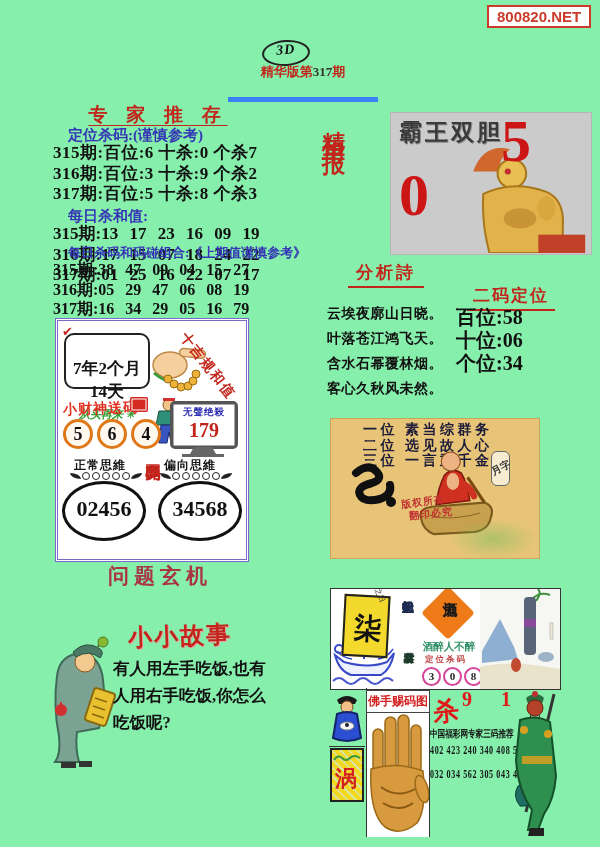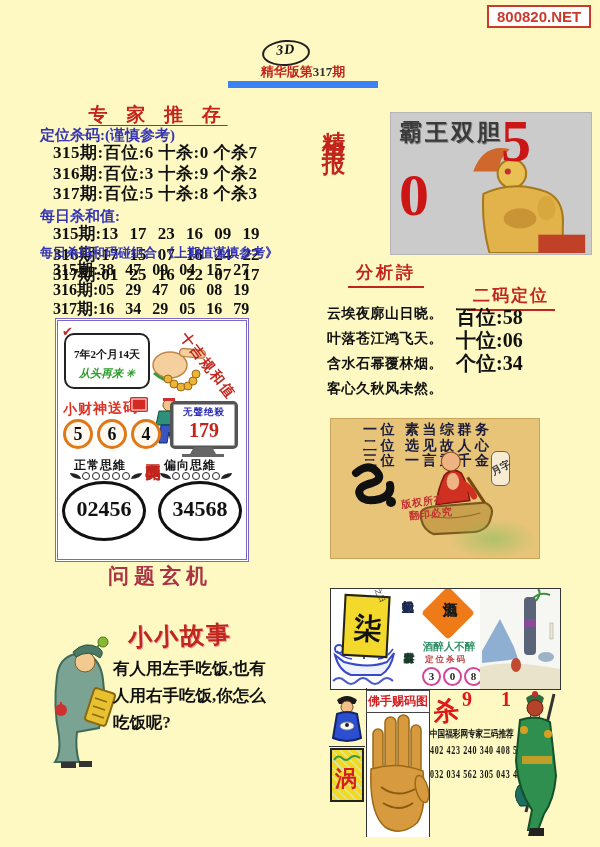--- a/index.html
+++ b/index.html
@@ -1,30 +1,30 @@
 <!DOCTYPE html>
 <html><head>
 <meta charset="utf-8">
 <style>
   html,body{margin:0;padding:0;background:#ffffff;}
-  #page{position:relative;width:600px;height:847px;background:#fef9c3;overflow:hidden;
+  #page{position:relative;width:600px;height:847px;background:#86efac;overflow:hidden;
         font-family:"Liberation Serif",serif;color:#151515;}
   .t{position:absolute;white-space:nowrap;}
   .b{font-weight:bold;}
   .red{color:#c2251c;}
-  .blue{color:#3535b5;}
+  .blue{color:#3535b5;margin-left:28px;}
   .vert{writing-mode:vertical-rl;text-orientation:upright;}
   
   .badge{position:absolute;left:487px;top:5px;border:2px solid #cc3a2a;color:#cc3a2a;
          font:bold 15px "Liberation Sans",sans-serif;padding:1px 8px;background:#fff;}
   .logo{position:absolute;left:262px;top:40px;width:44px;height:22px;border:2px solid #222;
         border-radius:50%;text-align:center;line-height:22px;font:italic bold 14px "Liberation Serif",serif;
         letter-spacing:1px;transform:rotate(-4deg);color:#111;}
   .edition{position:absolute;left:228px;top:63px;width:150px;text-align:center;
-           font-size:13px;font-weight:bold;border-bottom:7px solid #3b82f6;padding-bottom:0;}
+           font-size:13px;font-weight:bold;border-bottom:5px solid #3b82f6;padding-bottom:16px;}
   
   .xtitle{position:absolute;left:62px;top:102px;width:192px;text-align:center;font-size:19px;
           font-weight:bold;color:#c2251c;letter-spacing:7px;text-decoration:underline;text-underline-offset:4px;}
   .rows{position:absolute;font-weight:bold;color:#111;}
   .rows div{white-space:nowrap;}
   
   .magic{position:absolute;left:55px;top:318px;width:188px;height:238px;border:3px double #7b68c8;
          background:#fff;overflow:hidden;}
   .durbox{position:absolute;left:6px;top:12px;width:82px;height:52px;border:2px solid #222;border-radius:10px;text-align:center;}
   .ball{display:inline-block;width:24px;height:24px;border:3px solid #e07818;border-radius:50%;
@@ -82,21 +82,21 @@
   <div class="t b blue" style="left:40px;top:244px;font-size:13px;">每日杀码和码碰组合:《上期值谨慎参考》</div>
   <div class="rows" style="left:53px;top:260px;font-size:16px;line-height:19.5px;word-spacing:7px;">
     <div>315期:38 47 09 04 15 27</div>
     <div>316期:05 29 47 06 08 19</div>
     <div>317期:16 34 29 05 16 79</div>
   </div>
 
   <div class="magic">
     <div class="durbox">
       <span class="t red" style="left:-4px;top:-11px;font-size:13px;">✔</span>
-      <div class="b" style="font-size:11px;margin-top:12px;">7年2个月14天</div>
+      <div class="b" style="font-size:17px;margin-top:22px;">7年2个月14天</div>
       <div class="b" style="font-size:11px;font-style:italic;color:#2f9e2f;margin-top:4px;">
         <span>从头再来</span> <span>✳</span>
       </div>
     </div>
     <svg class="t" style="left:88px;top:10px;" width="62" height="64" viewBox="0 0 62 64">
       <ellipse cx="24" cy="34" rx="17" ry="13" fill="#f6cf9e" stroke="#c08848" stroke-width="1.5"></ellipse>
       <rect x="34" y="17" width="26" height="8" rx="4" fill="#f6cf9e" stroke="#c08848" stroke-width="1.5" transform="rotate(6 34 17)"></rect>
       <path d="M8,42 q10,9 22,9" stroke="#3a9a3a" stroke-width="3" fill="none"></path>
       <g fill="#edb23a" stroke="#9a6a10">
         <circle cx="22" cy="48" r="4"></circle>

